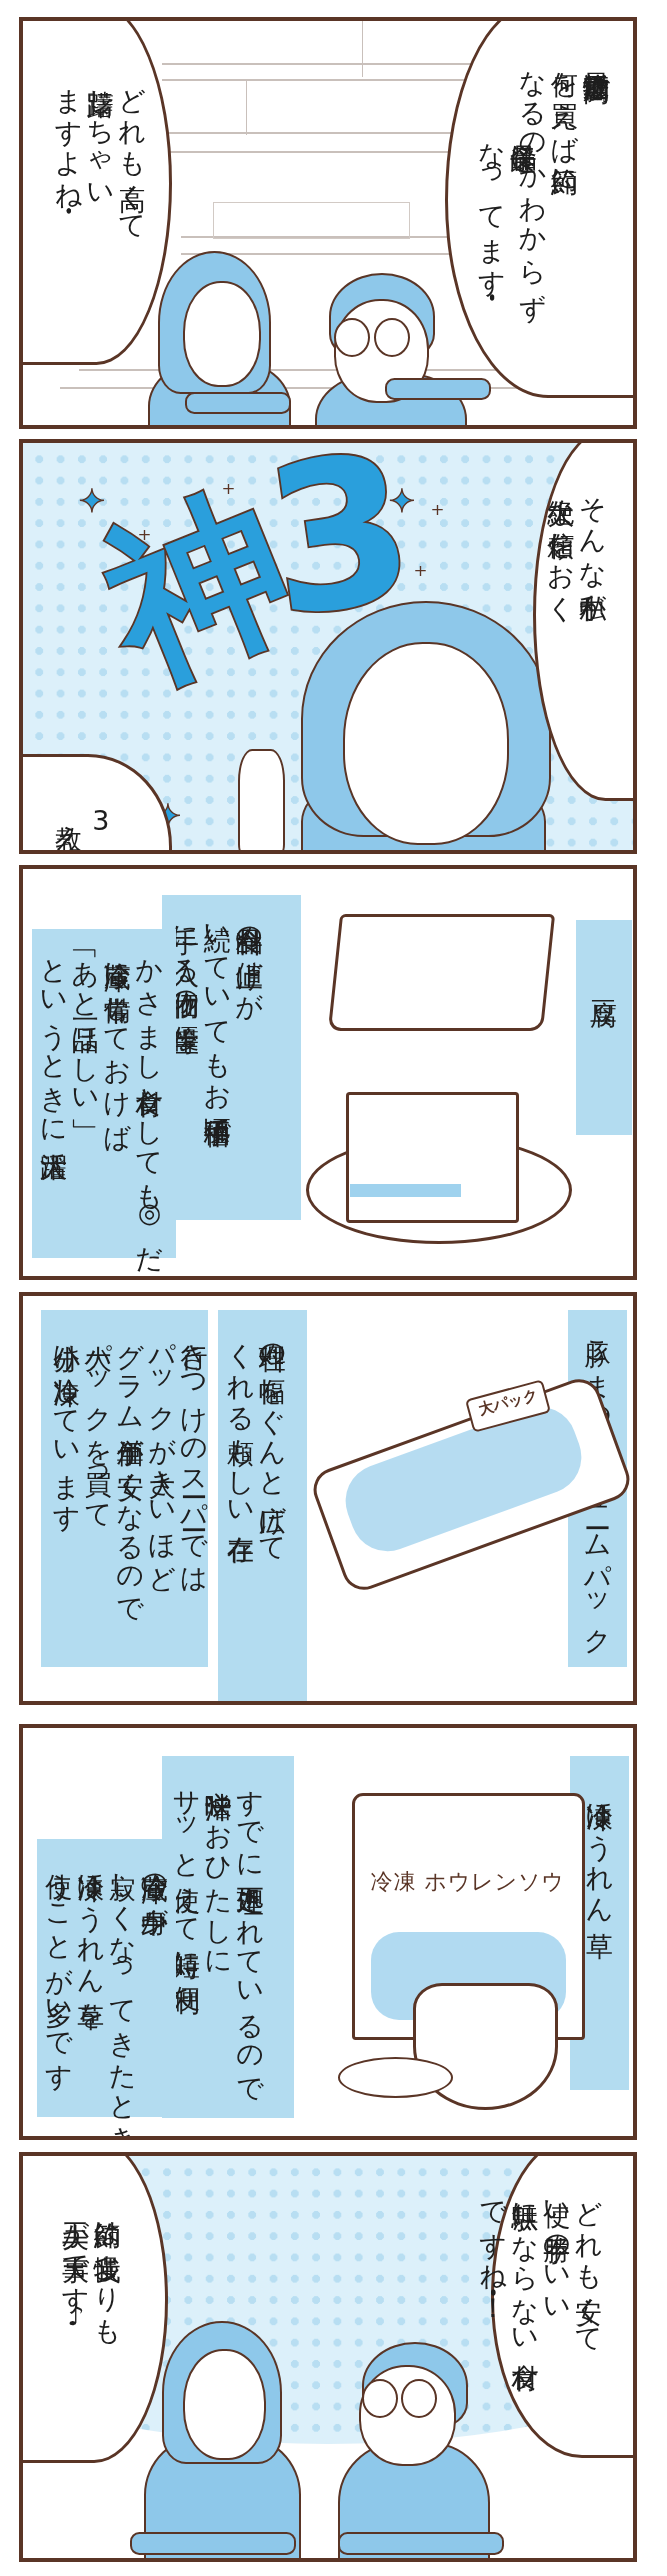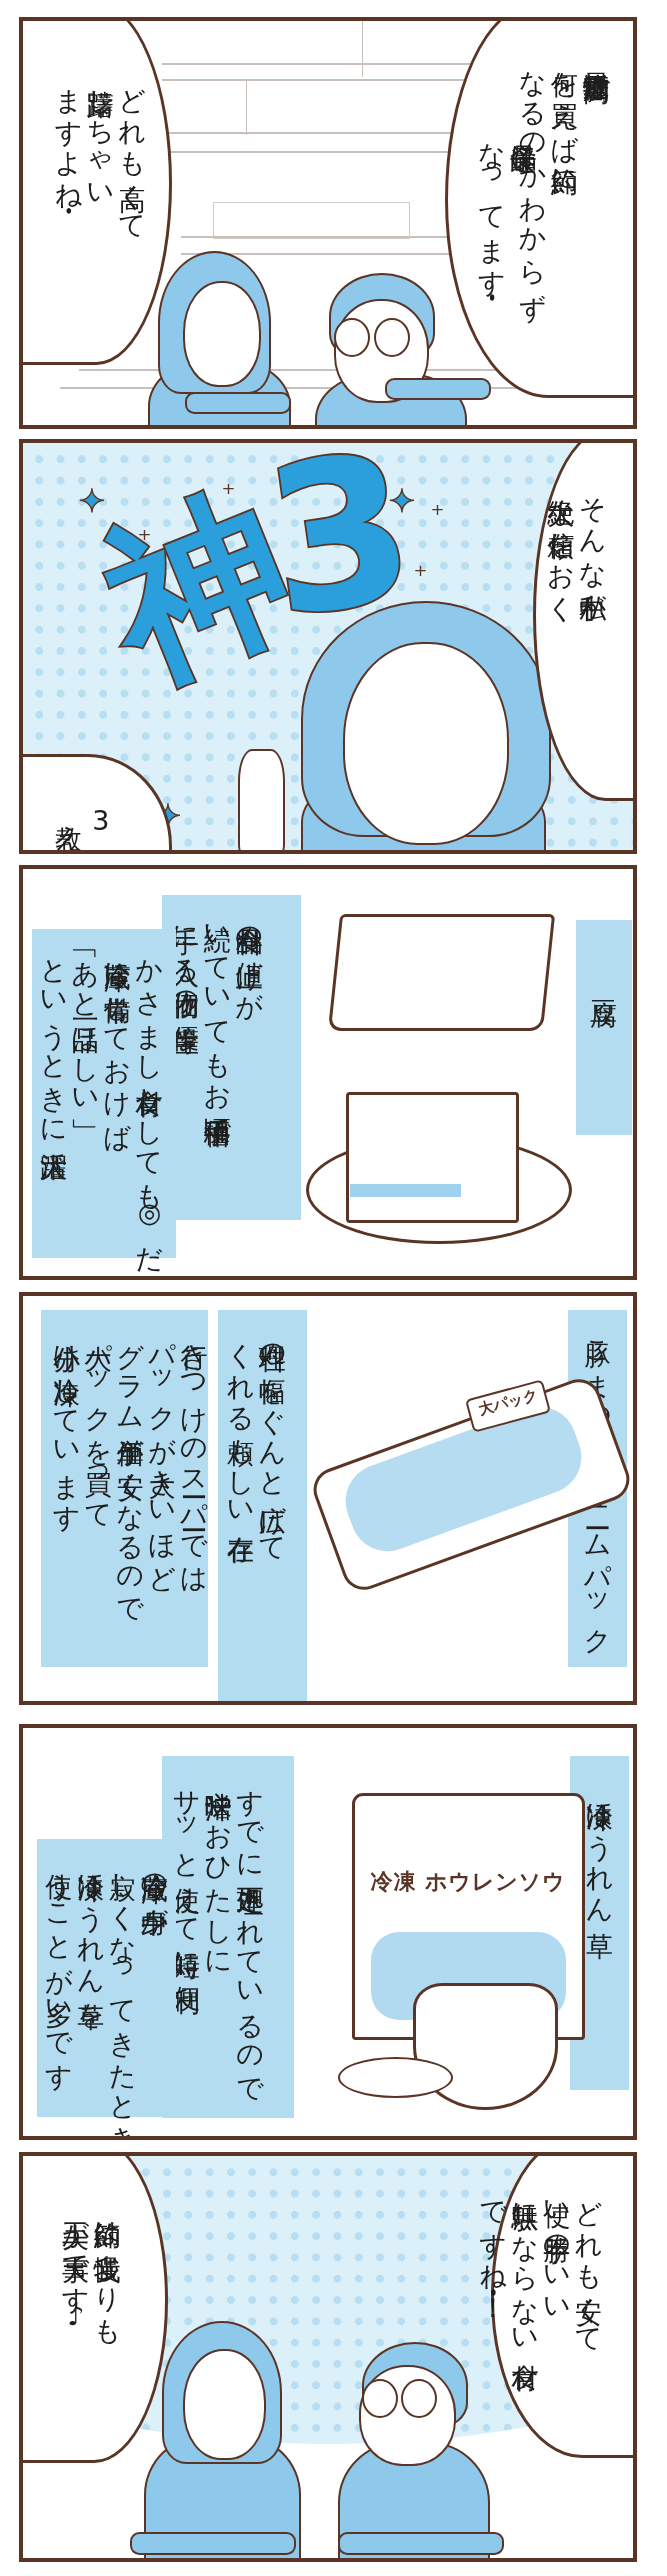--- a/index.html
+++ b/index.html
@@ -145,21 +145,21 @@
 グラム単価が安くなるので
 大パックを買って
 小分け冷凍しています</div>
 </div>
 
 <div class="panel" style="top:1724px;height:416px;">
   <div class="label-box" style="left:547px;top:28px;width:59px;height:334px;"></div>
   <div class="vt" style="left:561px;top:54px;">冷凍ほうれん草</div>
 
   <div class="tray" style="left:329px;top:65px;width:227px;height:241px;border-radius:11px 11px 3.7px 3.7px;"></div>
-  <div style="position:absolute;left:348px;top:139px;font-size:22px;color:#5a3526;letter-spacing:0.9px;font-weight:bold;">冷凍 ホウレンソウ</div>
+  <div style="position:absolute;left:348px;top:139px;font-size:22px;color:#5a3526;letter-spacing:0.9px;">冷凍 ホウレンソウ</div>
   <div style="position:absolute;left:348px;top:204px;width:195px;height:88px;background:#a9d6ef;border-radius:28px;opacity:.9;"></div>
   <div class="tray" style="left:390px;top:255px;width:139px;height:121px;border-radius:20% 20% 50% 50%;"></div>
   <div class="ink" style="left:315px;top:329px;width:111px;height:37px;border-radius:50%;background:#fff;"></div>
 
   <div class="label-box" style="left:139px;top:28px;width:132px;height:362px;"></div>
   <div class="vt" style="left:148px;top:43px;">すでに下処理されているので
 味噌汁やおひたしに
 サッと使えて時短に便利</div>
   <div class="label-box" style="left:14px;top:111px;width:139px;height:278px;"></div>
   <div class="vt" style="left:20.4px;top:125px;">冷蔵庫の中身が

